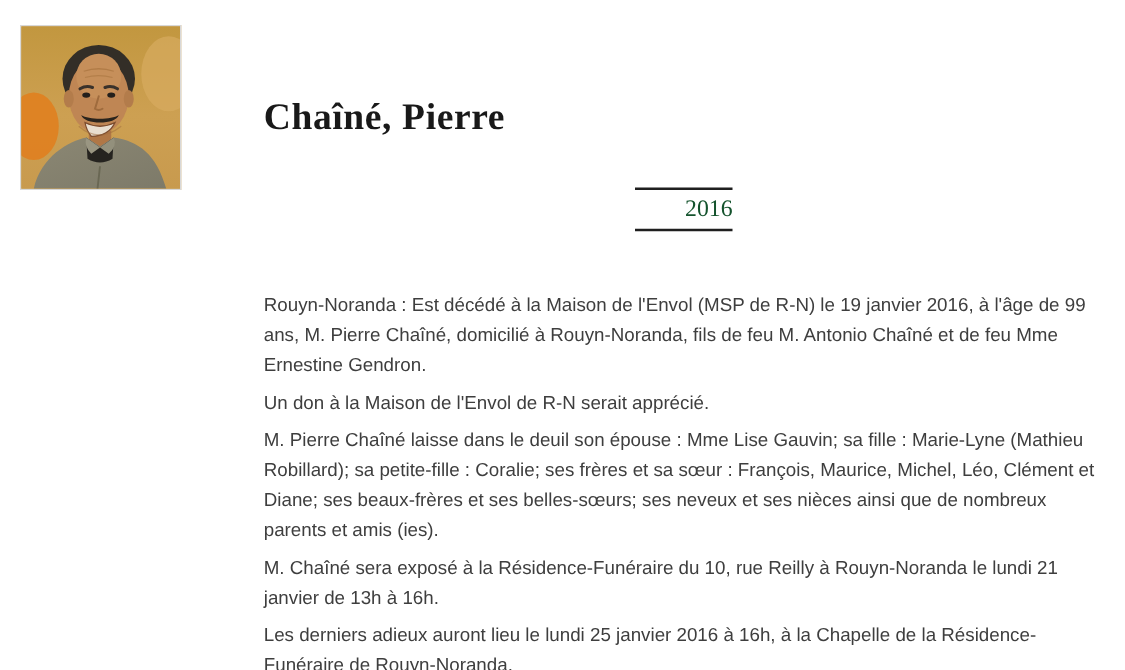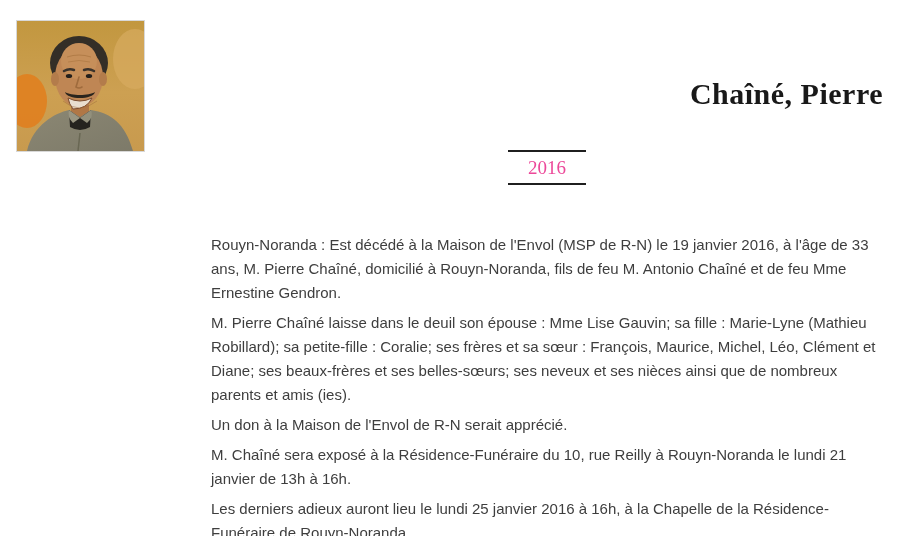--- a/index.html
+++ b/index.html
@@ -30,40 +30,40 @@
 
   
   .content {
     margin-left: 211px;
     width: 672px;
     padding-top: 76px;
   }
 
   .page-title {
     margin: 0;
-    text-align: right;
+    text-align: left;
     font-family: "Liberation Serif", "DejaVu Serif", serif;
     font-weight: bold;
     font-size: 30px;
     line-height: 36px;
     color: #191919;
     letter-spacing: 0.5px;
   }
 
   .year-block {
     width: 78px;
     margin: 38px auto 0 auto;
     border-top: 2px solid #1f1f1f;
     border-bottom: 2px solid #1f1f1f;
     padding: 5px 0;
-    text-align: center;
+    text-align: right;
     font-family: "Liberation Serif", "DejaVu Serif", serif;
     font-size: 19px;
     line-height: 21px;
-    color: #ec4899;
+    color: #14532d;
   }
 
   .paragraphs {
     margin-top: 48px;
     font-size: 15px;
     line-height: 24px;
     color: #3e3e3e;
   }
   .paragraphs p {
     margin: 0 0 6px 0;
@@ -128,21 +128,21 @@
 
 <div class="content">
 
   <h1 class="page-title">Chaîné, Pierre</h1>
 
   <div class="year-block">
     <span>2016</span>
   </div>
 
   <div class="paragraphs">
-    <p>Rouyn-Noranda : Est décédé à la Maison de l'Envol (MSP de R-N) le 19 janvier 2016, à l'âge de 33 ans, M. Pierre Chaîné, domicilié à Rouyn-Noranda, fils de feu M. Antonio Chaîné et de feu Mme Ernestine Gendron.</p>
+    <p>Rouyn-Noranda : Est décédé à la Maison de l'Envol (MSP de R-N) le 19 janvier 2016, à l'âge de 99 ans, M. Pierre Chaîné, domicilié à Rouyn-Noranda, fils de feu M. Antonio Chaîné et de feu Mme Ernestine Gendron.</p>
+    <p>Un don à la Maison de l'Envol de R-N serait apprécié.</p>
     <p>M. Pierre Chaîné laisse dans le deuil son épouse : Mme Lise Gauvin; sa fille : Marie-Lyne (Mathieu Robillard); sa petite-fille : Coralie; ses frères et sa sœur : François, Maurice, Michel, Léo, Clément et Diane; ses beaux-frères et ses belles-sœurs; ses neveux et ses nièces ainsi que de nombreux parents et amis (ies).</p>
-    <p>Un don à la Maison de l'Envol de R-N serait apprécié.</p>
     <p>M. Chaîné sera exposé à la Résidence-Funéraire du 10, rue Reilly à Rouyn-Noranda le lundi 21 janvier de 13h à 16h.</p>
     <p>Les derniers adieux auront lieu le lundi 25 janvier 2016 à 16h, à la Chapelle de la Résidence-Funéraire de Rouyn-Noranda.</p>
 
   </div>
 
 </div>
 
 </body></html>

